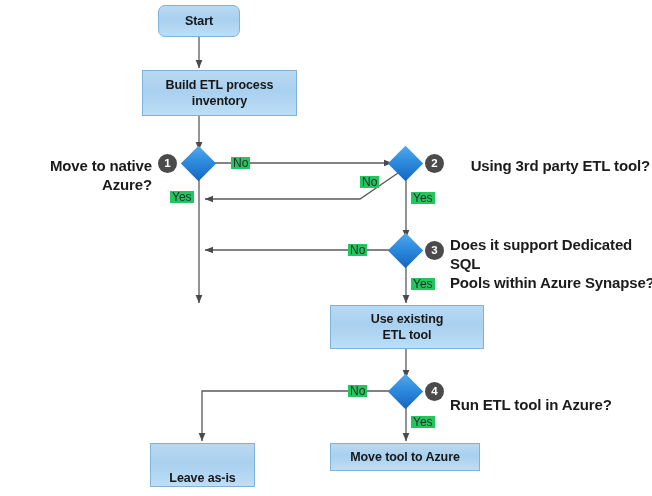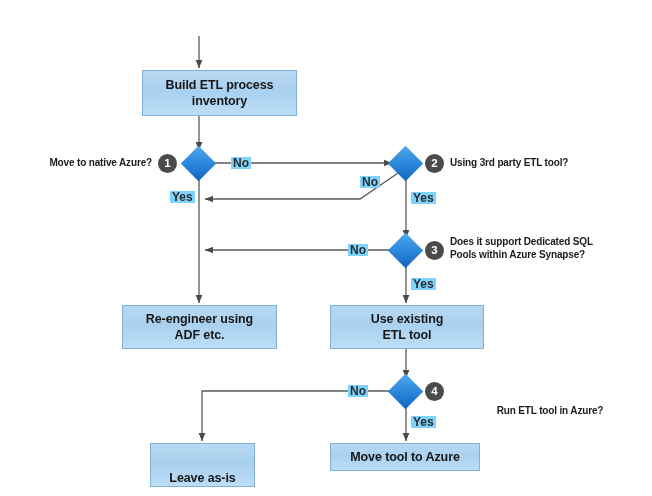--- a/index.html
+++ b/index.html
@@ -61,36 +61,36 @@
     font-weight: bold;
     display: flex;
     align-items: center;
     justify-content: center;
     line-height: 1;
   }
   
   .question-label {
     position: absolute;
     color: #1b1b1b;
-    font-size: 10px;
+    font-size: 15px;
     font-weight: bold;
     line-height: 1.25;
     white-space: pre-line;
     letter-spacing: -0.15px;
   }
   .question-label.right-aligned {
     text-align: right;
   }
   
   .edge-label {
     position: absolute;
     color: #2b2b2b;
     font-size: 12px;
-    font-weight: bold;
-    background: #7dd3fc;
+    font-weight: normal;
+    background: #22c55e;
     padding: 0 2px;
     line-height: 1;
   }
   #wires {
     position: absolute;
     left: 0;
     top: 0;
     width: 652px;
     height: 496px;
     pointer-events: none;
@@ -126,30 +126,29 @@
       <line x1="406" y1="264" x2="406" y2="303" marker-end="url(#arrowhead)"></line>
 
       <line x1="406" y1="349" x2="406" y2="378" marker-end="url(#arrowhead)"></line>
 
       <path d="M 392,391 L 202,391 L 202,441" marker-end="url(#arrowhead)"></path>
 
       <line x1="406" y1="404" x2="406" y2="441" marker-end="url(#arrowhead)"></line>
     </g>
   </svg>
 
+  <div class="node-box rounded" style="left:158px; top:5px; width:82px; height:32px;">
+    <span class="label-text">Start</span>
+  </div>
 
   <div class="node-box" style="left:122px; top:70px; width:155px; height:46px;margin-left:20px;">
     <span class="label-text">Build ETL process
 inventory</span>
   </div>
 
-  <div class="node-box" style="left:122px; top:305px; width:155px; height:44px;">
-    <span class="label-text">Re-engineer using
-ADF etc.</span>
-  </div>
 
   <div class="node-box" style="left:330px; top:305px; width:154px; height:44px;">
     <span class="label-text">Use existing
 ETL tool</span>
   </div>
 
   <div class="node-box" style="left:150px; top:443px; width:105px; height:44px;align-items:flex-end;">
     <span class="label-text">Leave as-is</span>
   </div>
 
@@ -162,34 +161,34 @@
     <span>1</span>
   </div>
   <div class="question-label right-aligned" style="left:0px; top:157px; width:152px;">Move to native Azure?</div>
   <div class="edge-label" style="left:231px; top:157px;">No</div>
   <div class="edge-label" style="left:170px; top:191px;">Yes</div>
 
   <div class="diamond" style="left:393px; top:151px;"></div>
   <div class="step-circle" style="left:425px; top:154px;">
     <span>2</span>
   </div>
-  <div class="question-label" style="left:450px; top:157px; width:200px;">Using 3rd party ETL tool?</div>
+  <div class="question-label" style="left:450px; top:157px; width:200px;text-align:right;">Using 3rd party ETL tool?</div>
   <div class="edge-label" style="left:360px; top:176px;">No</div>
   <div class="edge-label" style="left:411px; top:192px;">Yes</div>
 
   <div class="diamond" style="left:393px; top:238px;"></div>
   <div class="step-circle" style="left:425px; top:241px;">
     <span>3</span>
   </div>
   <div class="question-label" style="left:450px; top:236px; width:205px;">Does it support Dedicated SQL
 Pools within Azure Synapse?</div>
   <div class="edge-label" style="left:348px; top:244px;">No</div>
   <div class="edge-label" style="left:411px; top:278px;">Yes</div>
 
   <div class="diamond" style="left:393px; top:379px;"></div>
   <div class="step-circle" style="left:425px; top:382px;">
     <span>4</span>
   </div>
-  <div class="question-label" style="left:450px; top:405px; width:200px;text-align:center;">Run ETL tool in Azure?</div>
+  <div class="question-label" style="left:450px; top:396px; width:200px;">Run ETL tool in Azure?</div>
   <div class="edge-label" style="left:348px; top:385px;">No</div>
   <div class="edge-label" style="left:411px; top:416px;">Yes</div>
 
 </div>
 
 </body></html>

